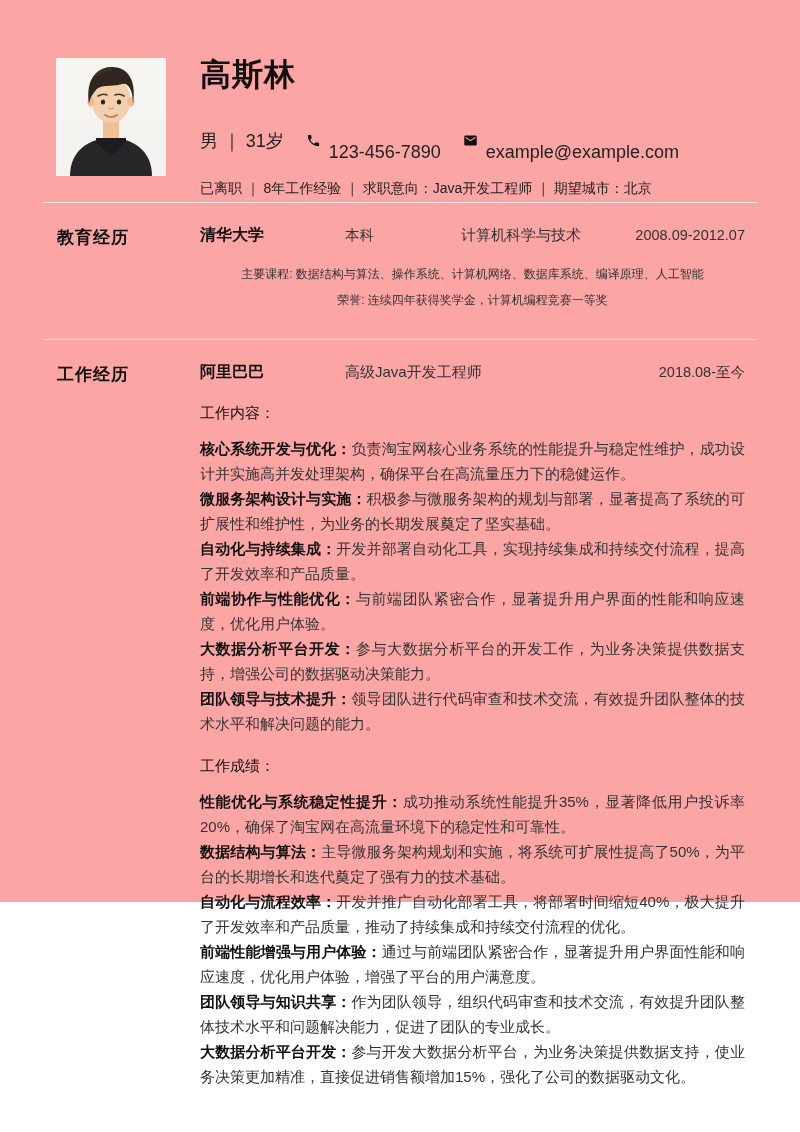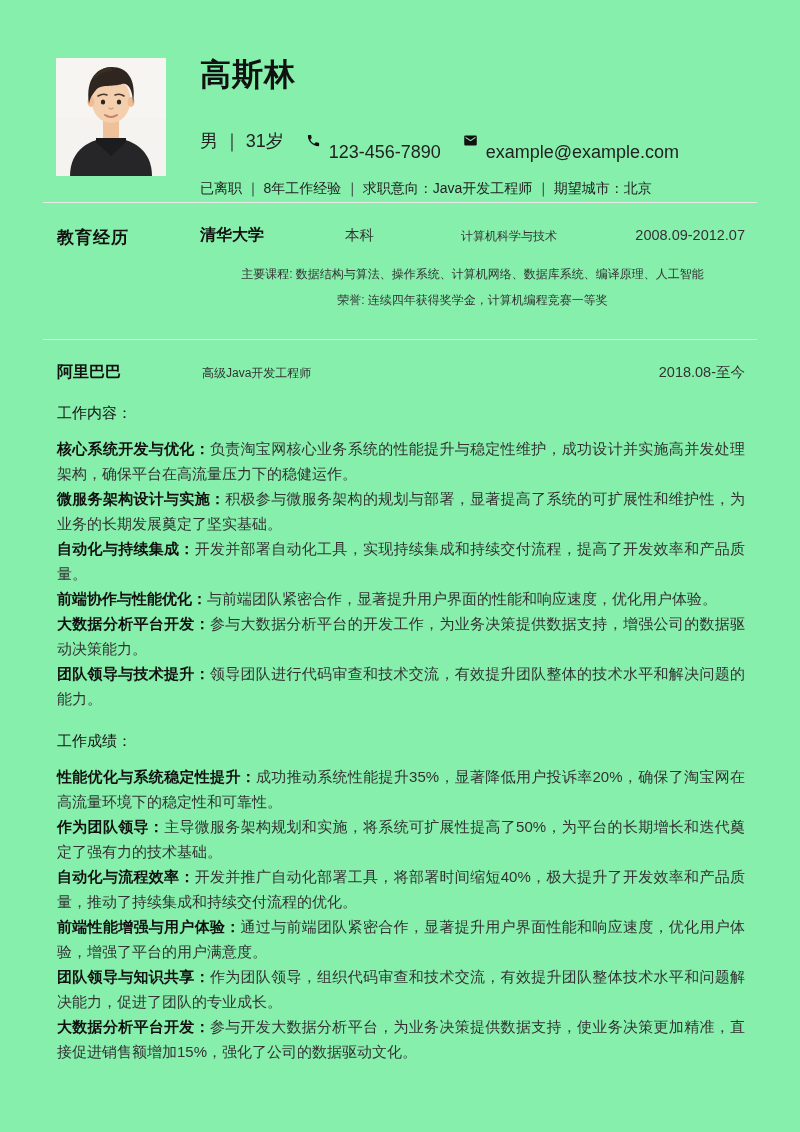--- a/index.html
+++ b/index.html
@@ -4,21 +4,21 @@
 <style>
   * { margin: 0; padding: 0; box-sizing: border-box; }
   html, body { background: #ffffff; }
   body {
     width: 800px; height: 1132px;
     font-family: "Liberation Sans", "DejaVu Sans", sans-serif;
     color: #333333;
     position: relative;
     overflow: hidden;
   }
-  .page { width: 800px; height: 1132px; background: #86efac; }
+  .page { width: 800px; height: 902px; background: #fca5a5; }
 
   
   .header { position: relative; height: 202px; }
   .photo {
     position: absolute; left: 56px; top: 58px;
     width: 110px; height: 118px; overflow: hidden;
     background: #f5f3f0;
   }
   .photo svg { display: block; width: 110px; height: 118px; }
   .header-right { position: absolute; left: 200px; top: 0; right: 55px; }
@@ -46,21 +46,21 @@
   .section-title {
     width: 143px; flex: 0 0 143px;
     font-size: 17px; font-weight: bold; color: #111111;
     padding-top: 1px; letter-spacing: 1px;
   }
   .section-body { flex: 1; min-width: 0; }
 
   .entry-row { display: flex; align-items: baseline; gap: 43px; }
   .entry-main { font-size: 16px; font-weight: bold; color: #111111; flex: 0 0 102px; }
   .entry-sub  { font-size: 14.5px; color: #333333; flex: 0 0 73px; }
-  .entry-extra{ font-size: 12px; color: #333333; flex: 1; }
+  .entry-extra{ font-size: 15px; color: #333333; flex: 1; }
   .entry-date { font-size: 14.5px; color: #333333; margin-left: auto; white-space: nowrap; }
 
   .edu-desc { margin-top: 15px; font-size: 12px; line-height: 26px; color: #333333; text-align: center; }
 
   .block-label {
     font-size: 15px; font-weight: normal; color: #111111;
     margin-top: 21px; margin-bottom: 13px;
   }
   .para { font-size: 15px; line-height: 25px; color: #333333; text-align: justify; }
   .para b { color: #111111; }
@@ -130,40 +130,41 @@
       <div class="edu-desc">
         <div>主要课程: 数据结构与算法、操作系统、计算机网络、数据库系统、编译原理、人工智能</div>
         <div>荣誉: 连续四年获得奖学金，计算机编程竞赛一等奖</div>
       </div>
     </div>
   </div>
 
   <div class="divider"></div>
 
   <div class="section work">
+    <div class="section-title">工作经历</div>
     <div class="section-body">
       <div class="entry-row">
         <span class="entry-main">阿里巴巴</span>
         <span class="entry-extra">高级Java开发工程师</span>
         <span class="entry-date">2018.08-至今</span>
       </div>
 
       <div class="block-label">工作内容：</div>
 
       <p class="para"><b>核心系统开发与优化：</b><span>负责淘宝网核心业务系统的性能提升与稳定性维护，成功设计并实施高并发处理架构，确保平台在高流量压力下的稳健运作。</span></p>
       <p class="para"><b>微服务架构设计与实施：</b><span>积极参与微服务架构的规划与部署，显著提高了系统的可扩展性和维护性，为业务的长期发展奠定了坚实基础。</span></p>
       <p class="para"><b>自动化与持续集成：</b><span>开发并部署自动化工具，实现持续集成和持续交付流程，提高了开发效率和产品质量。</span></p>
       <p class="para"><b>前端协作与性能优化：</b><span>与前端团队紧密合作，显著提升用户界面的性能和响应速度，优化用户体验。</span></p>
       <p class="para"><b>大数据分析平台开发：</b><span>参与大数据分析平台的开发工作，为业务决策提供数据支持，增强公司的数据驱动决策能力。</span></p>
       <p class="para"><b>团队领导与技术提升：</b><span>领导团队进行代码审查和技术交流，有效提升团队整体的技术水平和解决问题的能力。</span></p>
 
       <div class="block-label">工作成绩：</div>
 
       <p class="para"><b>性能优化与系统稳定性提升：</b><span>成功推动系统性能提升35%，显著降低用户投诉率20%，确保了淘宝网在高流量环境下的稳定性和可靠性。</span></p>
-      <p class="para"><b>作为团队领导：</b><span>主导微服务架构规划和实施，将系统可扩展性提高了50%，为平台的长期增长和迭代奠定了强有力的技术基础。</span></p>
+      <p class="para"><b>数据结构与算法：</b><span>主导微服务架构规划和实施，将系统可扩展性提高了50%，为平台的长期增长和迭代奠定了强有力的技术基础。</span></p>
       <p class="para"><b>自动化与流程效率：</b><span>开发并推广自动化部署工具，将部署时间缩短40%，极大提升了开发效率和产品质量，推动了持续集成和持续交付流程的优化。</span></p>
       <p class="para"><b>前端性能增强与用户体验：</b><span>通过与前端团队紧密合作，显著提升用户界面性能和响应速度，优化用户体验，增强了平台的用户满意度。</span></p>
       <p class="para"><b>团队领导与知识共享：</b><span>作为团队领导，组织代码审查和技术交流，有效提升团队整体技术水平和问题解决能力，促进了团队的专业成长。</span></p>
       <p class="para"><b>大数据分析平台开发：</b><span>参与开发大数据分析平台，为业务决策提供数据支持，使业务决策更加精准，直接促进销售额增加15%，强化了公司的数据驱动文化。</span></p>
     </div>
   </div>
 
 </div>
 
 </body></html>

